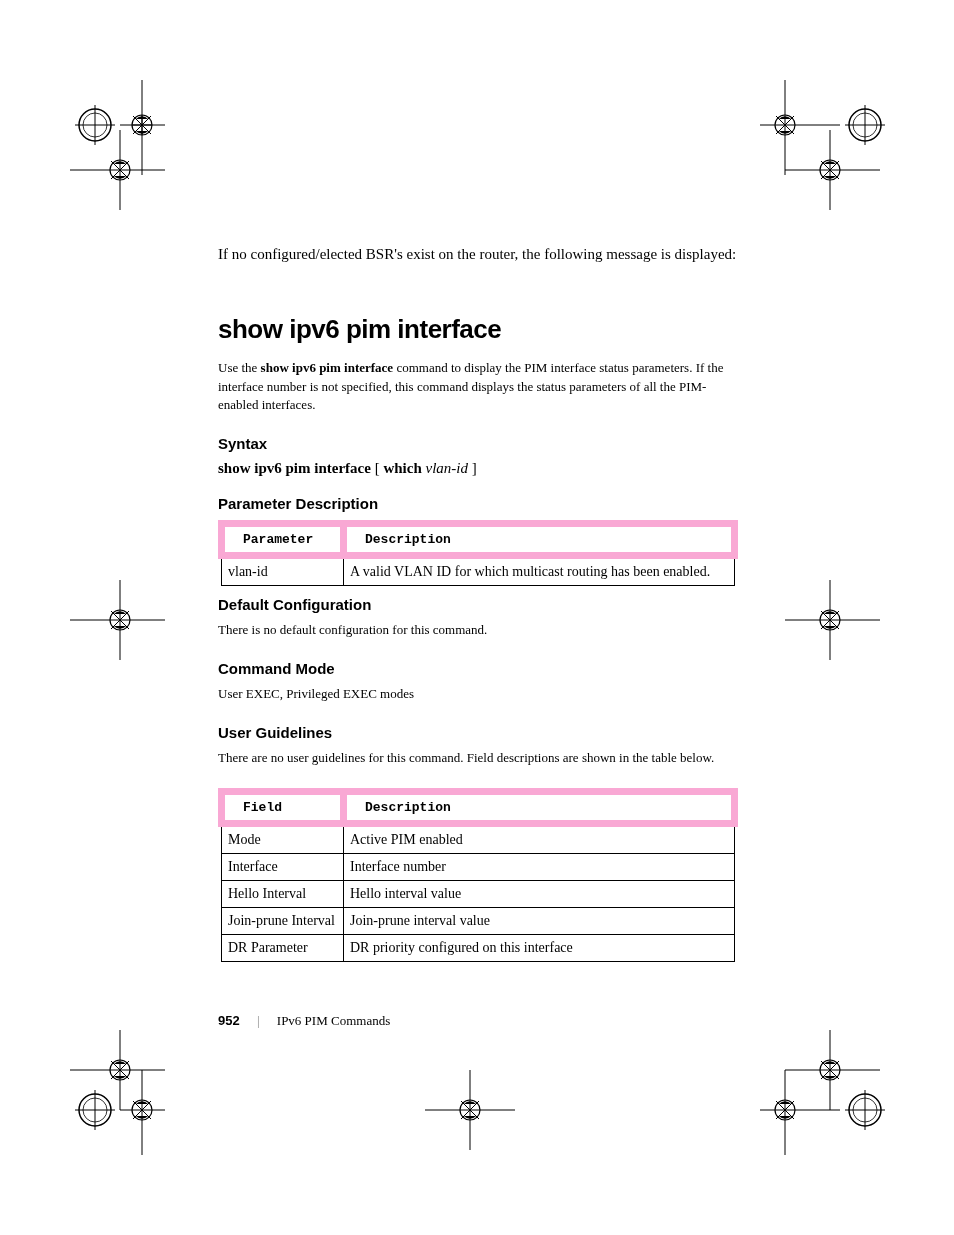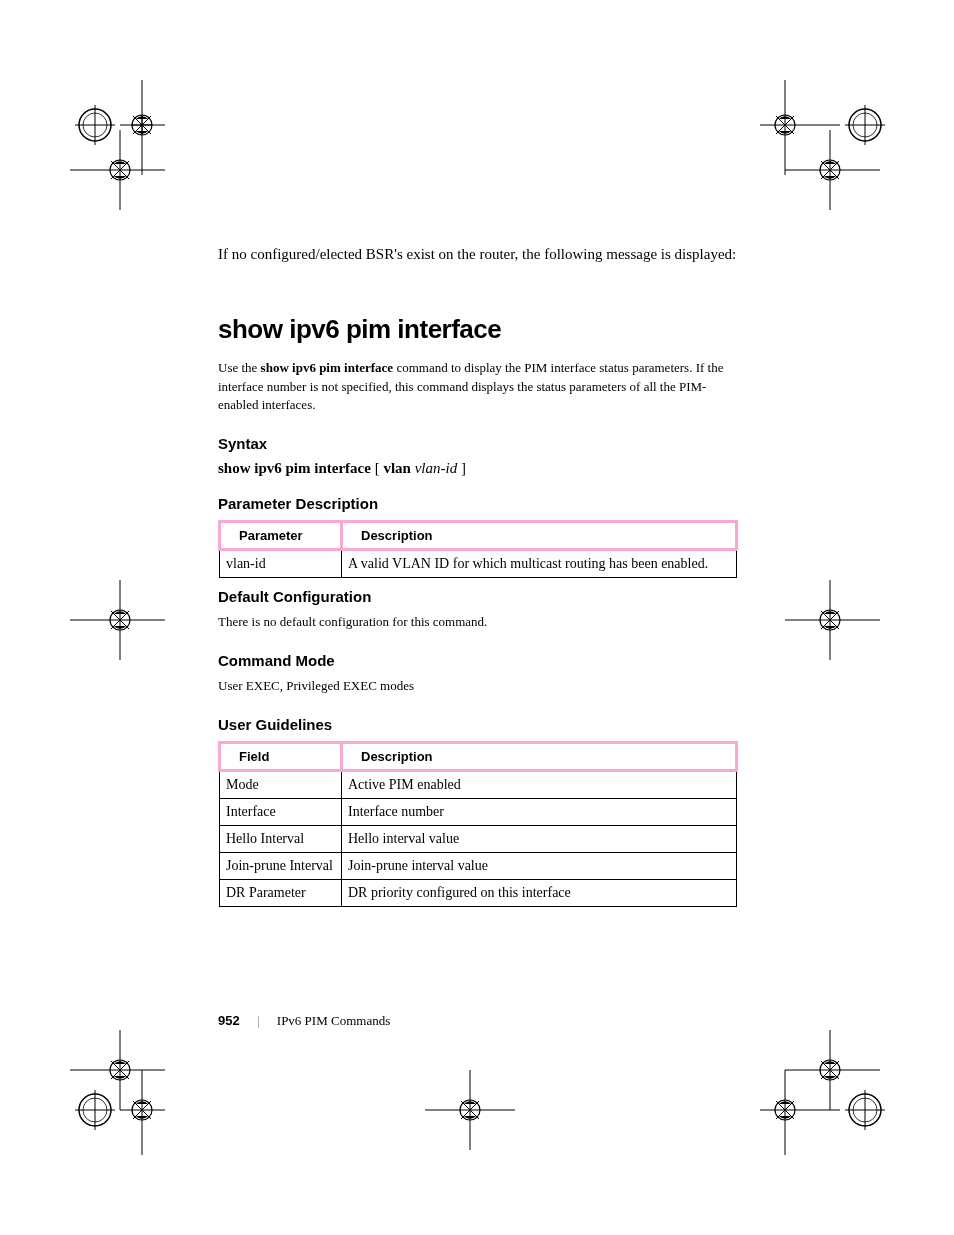--- a/index.html
+++ b/index.html
@@ -63,24 +63,24 @@
     }
     table {
       border-collapse: collapse;
       width: 100%;
       margin-top: 6px;
       margin-bottom: 10px;
       font-size: 14px;
     }
     th {
       text-align: left;
-      font-family: Liberation Sans, sans-serif;
-      font-weight: 700;
-      font-size: 13px;
-      border: 3px solid #f9a8d4;
+      font-family: Liberation Mono, monospace;
+      font-weight: 700;
+      font-size: 13px;
+      border: 7px solid #f9a8d4;
       padding: 5px 18px;
     }
     td {
       border: 1px solid #000;
       padding: 5px 6px;
       font-size: 14px;
     }
     .col1 {
       width: 122px;
     }
@@ -256,21 +256,21 @@
   <p class="intro-text">If no configured/elected BSR's exist on the router, the following message is displayed:</p>
 
   <h1 class="h1-title">show ipv6 pim interface</h1>
 
   <p class="body-text">
     <span>Use the </span><span style="font-weight:700">show ipv6 pim interface</span><span> command to display the PIM interface status parameters. If the interface number is not specified, this command displays the status parameters of all the PIM-enabled interfaces.</span>
   </p>
 
   <h2 class="h2-title">Syntax</h2>
   <p class="syntax-line">
-    <span class="bold">show ipv6 pim interface</span><span> [ </span><span class="bold">vlan</span><span> </span><span class="italic">vlan-id</span><span> ]</span>
+    <span class="bold">show ipv6 pim interface</span><span> [ </span><span class="bold">which</span><span> </span><span class="italic">vlan-id</span><span> ]</span>
   </p>
 
   <h2 class="h2-title">Parameter Description</h2>
   <table>
     <thead>
       <tr>
         <th class="col1">Parameter</th>
         <th>Description</th>
       </tr>
     </thead>
@@ -282,20 +282,21 @@
     </tbody>
   </table>
 
   <h2 class="h2-title">Default Configuration</h2>
   <p class="body-text">There is no default configuration for this command.</p>
 
   <h2 class="h2-title">Command Mode</h2>
   <p class="body-text">User EXEC, Privileged EXEC modes</p>
 
   <h2 class="h2-title">User Guidelines</h2>
+  <p class="body-text">There are no user guidelines for this command. Field descriptions are shown in the table below.</p>
 
   <table>
     <thead>
       <tr>
         <th class="col1">Field</th>
         <th>Description</th>
       </tr>
     </thead>
     <tbody>
       <tr>

